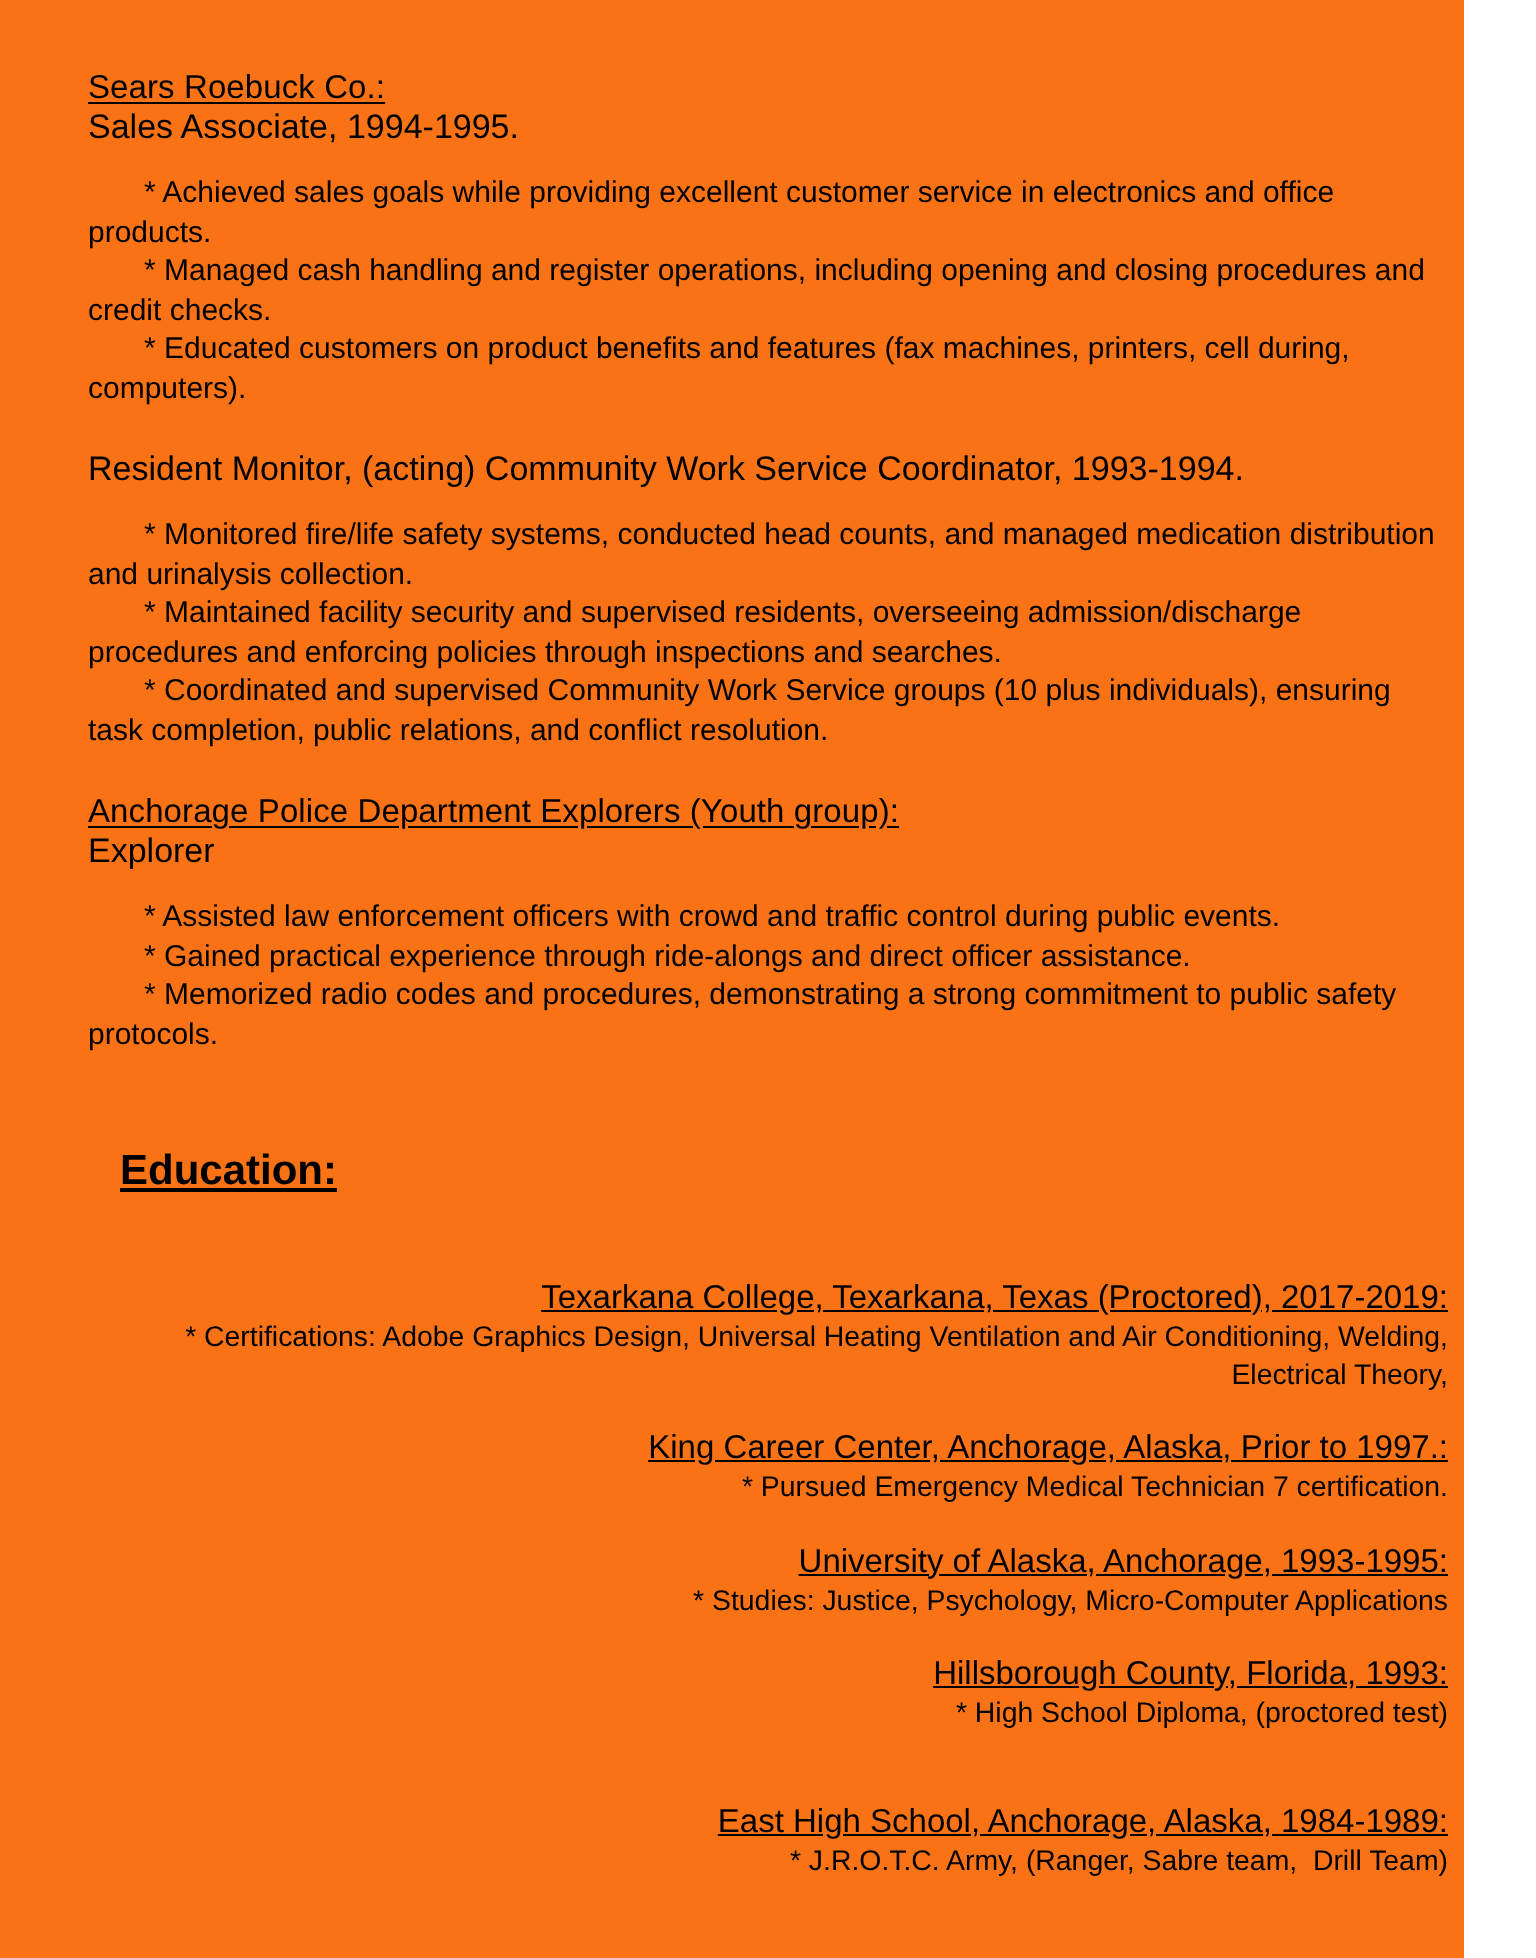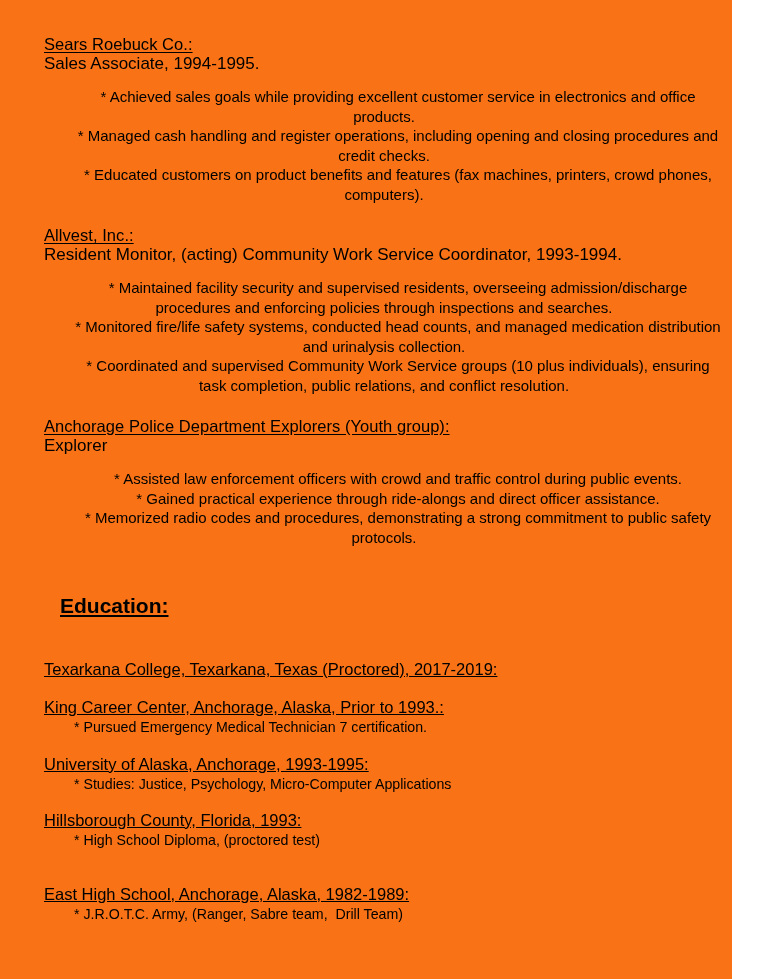--- a/index.html
+++ b/index.html
@@ -54,38 +54,38 @@
     padding: 0;
     list-style: none;
   }
   .bullet {
     font-size: 15px;
     line-height: 19.5px;
     margin: 0;
     padding: 0;
     text-indent: 28px;
     white-space: pre-wrap;
-    text-align: center;
   }
   .entry-gap {
     height: 21px;
   }
 
   
   .section-heading {
     font-size: 21px;
     line-height: 26px;
     font-weight: bold;
     text-decoration: underline;
     text-underline-offset: 2px;
     margin: 16px;
     white-space: pre;
   }
   .edu-entry {
     margin: 0;
+    text-align: right;
   }
   .edu-heading {
     font-size: 16.5px;
     line-height: 21px;
     font-weight: 400;
     text-decoration: underline;
     text-underline-offset: 1px;
     white-space: pre;
     margin: 0;
   }
@@ -105,32 +105,31 @@
 
 <div class="page">
   <div class="doc-body">
 
     <div class="entry">
       <div class="org-heading">Sears Roebuck Co.:</div>
       <div class="role-line">Sales Associate, 1994-1995.</div>
       <ul class="bullet-list">
         <li class="bullet">* Achieved sales goals while providing excellent customer service in electronics and office products.</li>
         <li class="bullet">* Managed cash handling and register operations, including opening and closing procedures and credit checks.</li>
-        <li class="bullet">* Educated customers on product benefits and features (fax machines, printers, crowd phones, computers).</li>
+        <li class="bullet">* Educated customers on product benefits and features (fax machines, printers, cell during, computers).</li>
       </ul>
     </div>
 
     <div class="entry-gap"></div>
 
     <div class="entry">
-      <div class="org-heading">Allvest, Inc.:</div>
       <div class="role-line">Resident Monitor, (acting) Community Work Service Coordinator, 1993-1994.</div>
       <ul class="bullet-list">
+        <li class="bullet">* Monitored fire/life safety systems, conducted head counts, and managed medication distribution and urinalysis collection.</li>
         <li class="bullet">* Maintained facility security and supervised residents, overseeing admission/discharge procedures and enforcing policies through inspections and searches.</li>
-        <li class="bullet">* Monitored fire/life safety systems, conducted head counts, and managed medication distribution and urinalysis collection.</li>
         <li class="bullet">* Coordinated and supervised Community Work Service groups (10 plus individuals), ensuring task completion, public relations, and conflict resolution.</li>
       </ul>
     </div>
 
     <div class="entry-gap"></div>
 
     <div class="entry">
       <div class="org-heading">Anchorage Police Department Explorers (Youth group):</div>
       <div class="role-line">Explorer</div>
       <ul class="bullet-list">
@@ -141,26 +140,27 @@
     </div>
 
     <div class="spacer-xl"></div>
 
     <div class="section-heading">Education:</div>
 
     <div class="spacer-lg"></div>
 
     <div class="edu-entry">
       <div class="edu-heading">Texarkana College, Texarkana, Texas (Proctored), 2017-2019:</div>
+      <div class="edu-bullet">* Certifications: Adobe Graphics Design, Universal Heating Ventilation and Air Conditioning, Welding, Electrical Theory,</div>
     </div>
 
     <div class="spacer-md"></div>
 
     <div class="edu-entry">
-      <div class="edu-heading">King Career Center, Anchorage, Alaska, Prior to 1993.:</div>
+      <div class="edu-heading">King Career Center, Anchorage, Alaska, Prior to 1997.:</div>
       <div class="edu-bullet">* Pursued Emergency Medical Technician 7 certification.</div>
     </div>
 
     <div class="spacer-md"></div>
 
     <div class="edu-entry">
       <div class="edu-heading">University of Alaska, Anchorage, 1993-1995:</div>
       <div class="edu-bullet">* Studies: Justice, Psychology, Micro-Computer Applications</div>
     </div>
 
@@ -170,18 +170,18 @@
       <div class="edu-heading">Hillsborough County, Florida, 1993:</div>
       <div class="edu-bullet">* High School Diploma, (proctored test)</div>
     </div>
 
     <div class="spacer-md"></div>
 
 
     <div class="spacer-md"></div>
 
     <div class="edu-entry">
-      <div class="edu-heading">East High School, Anchorage, Alaska, 1982-1989:</div>
+      <div class="edu-heading">East High School, Anchorage, Alaska, 1984-1989:</div>
       <div class="edu-bullet">* J.R.O.T.C. Army, (Ranger, Sabre team,  Drill Team)</div>
     </div>
 
   </div>
 </div>
 
 </body></html>

